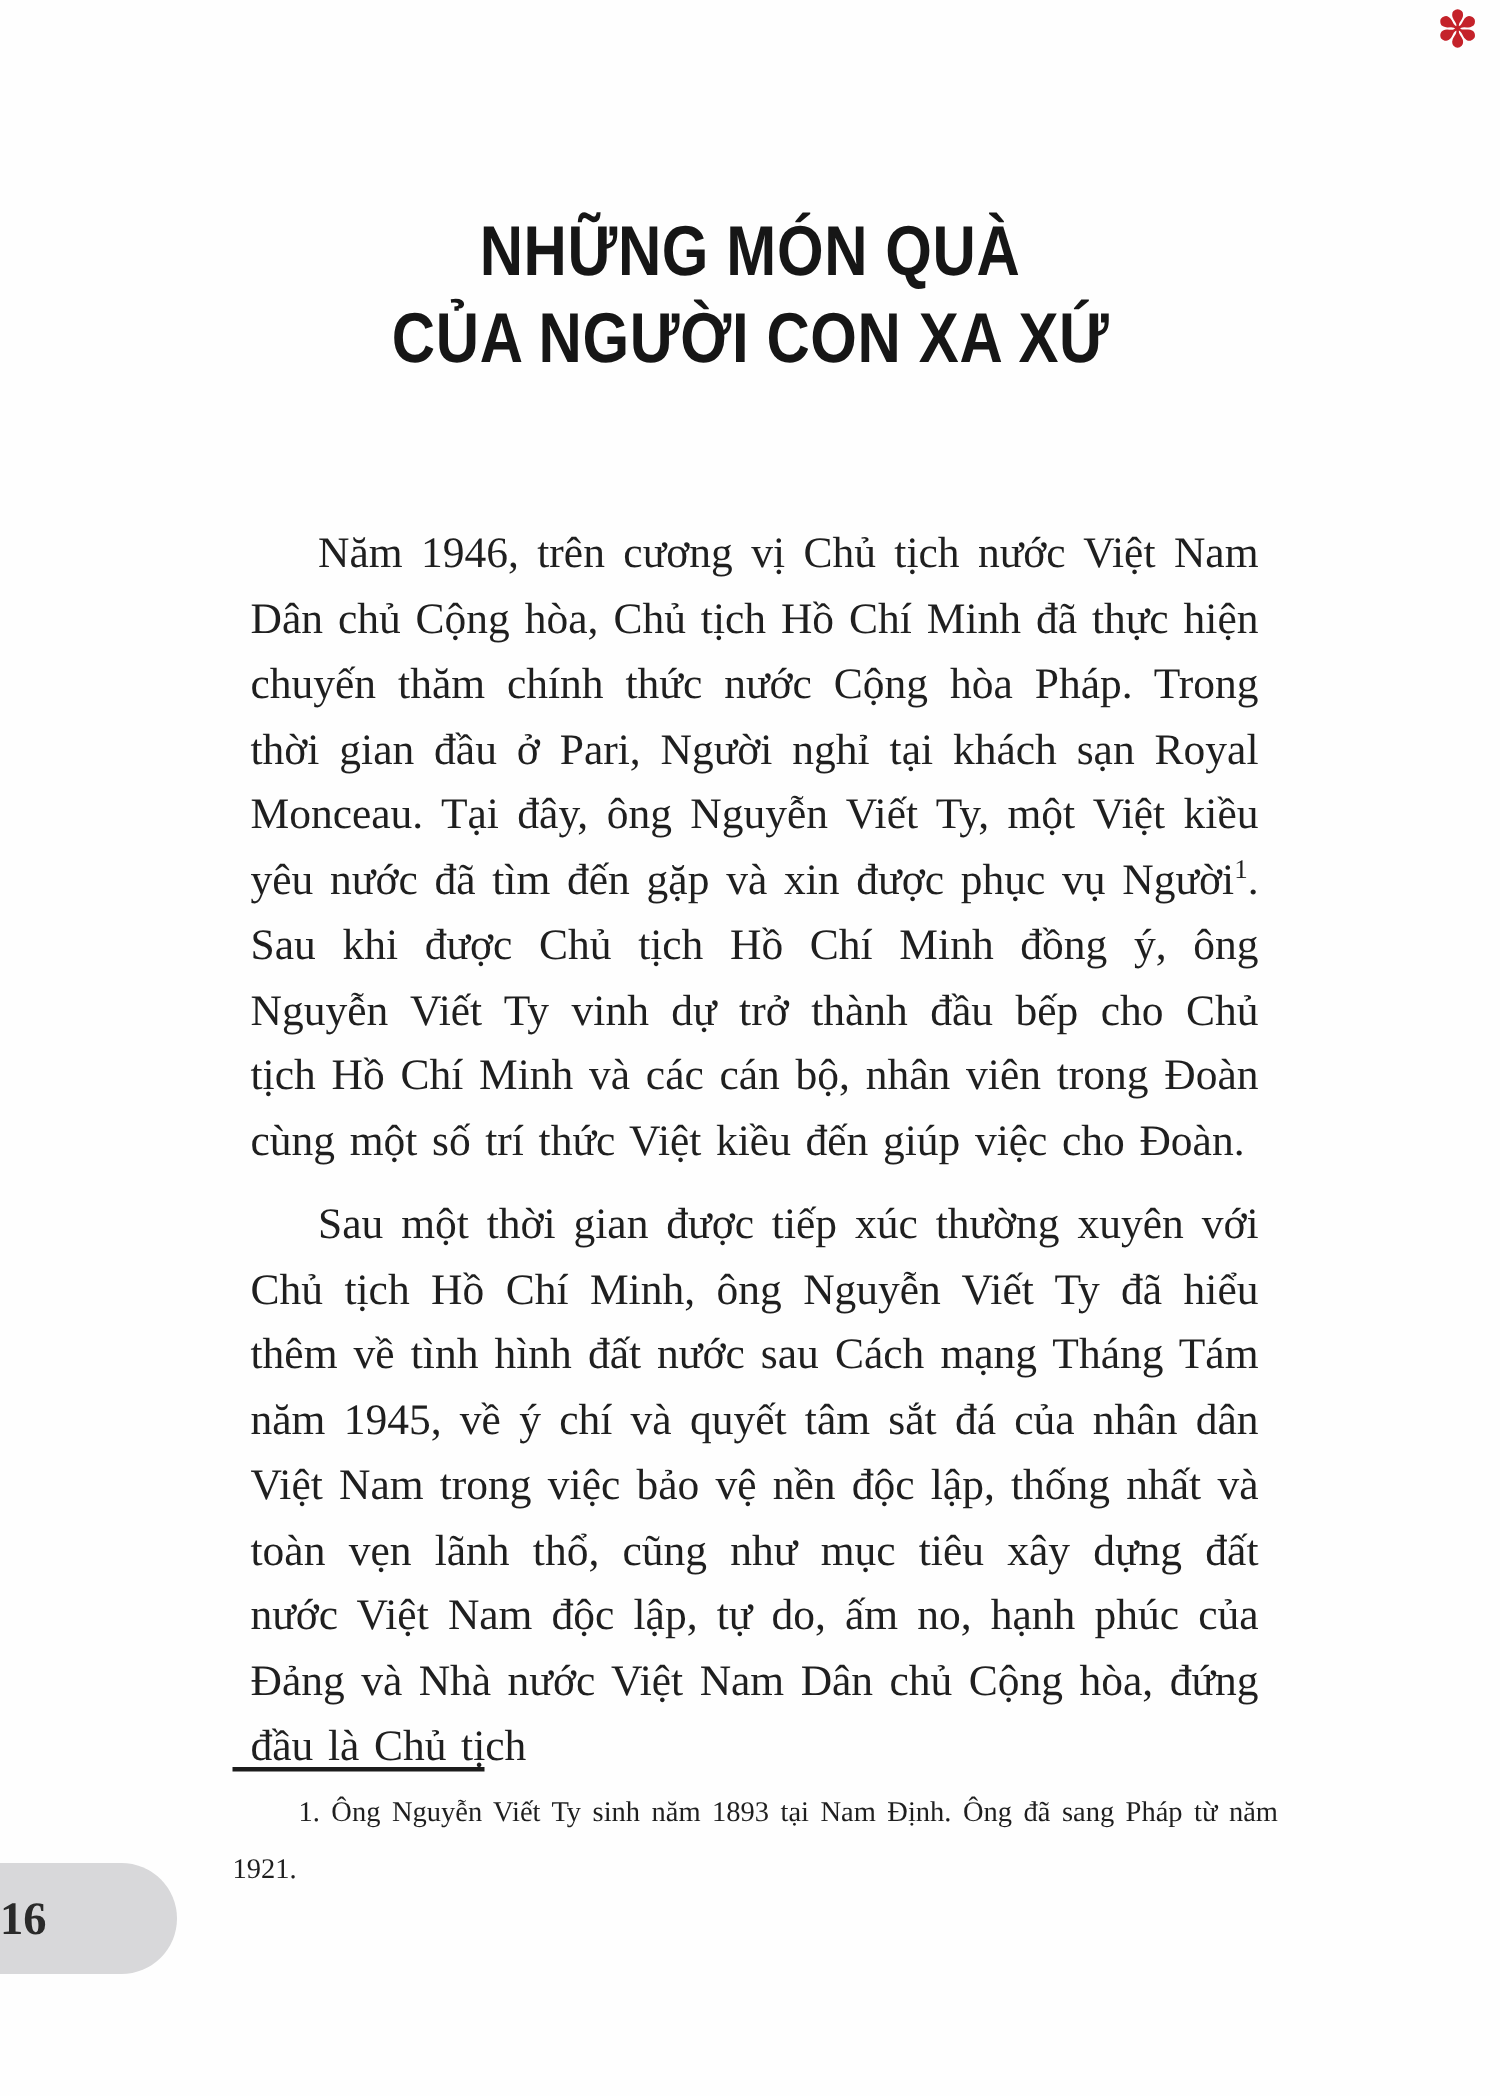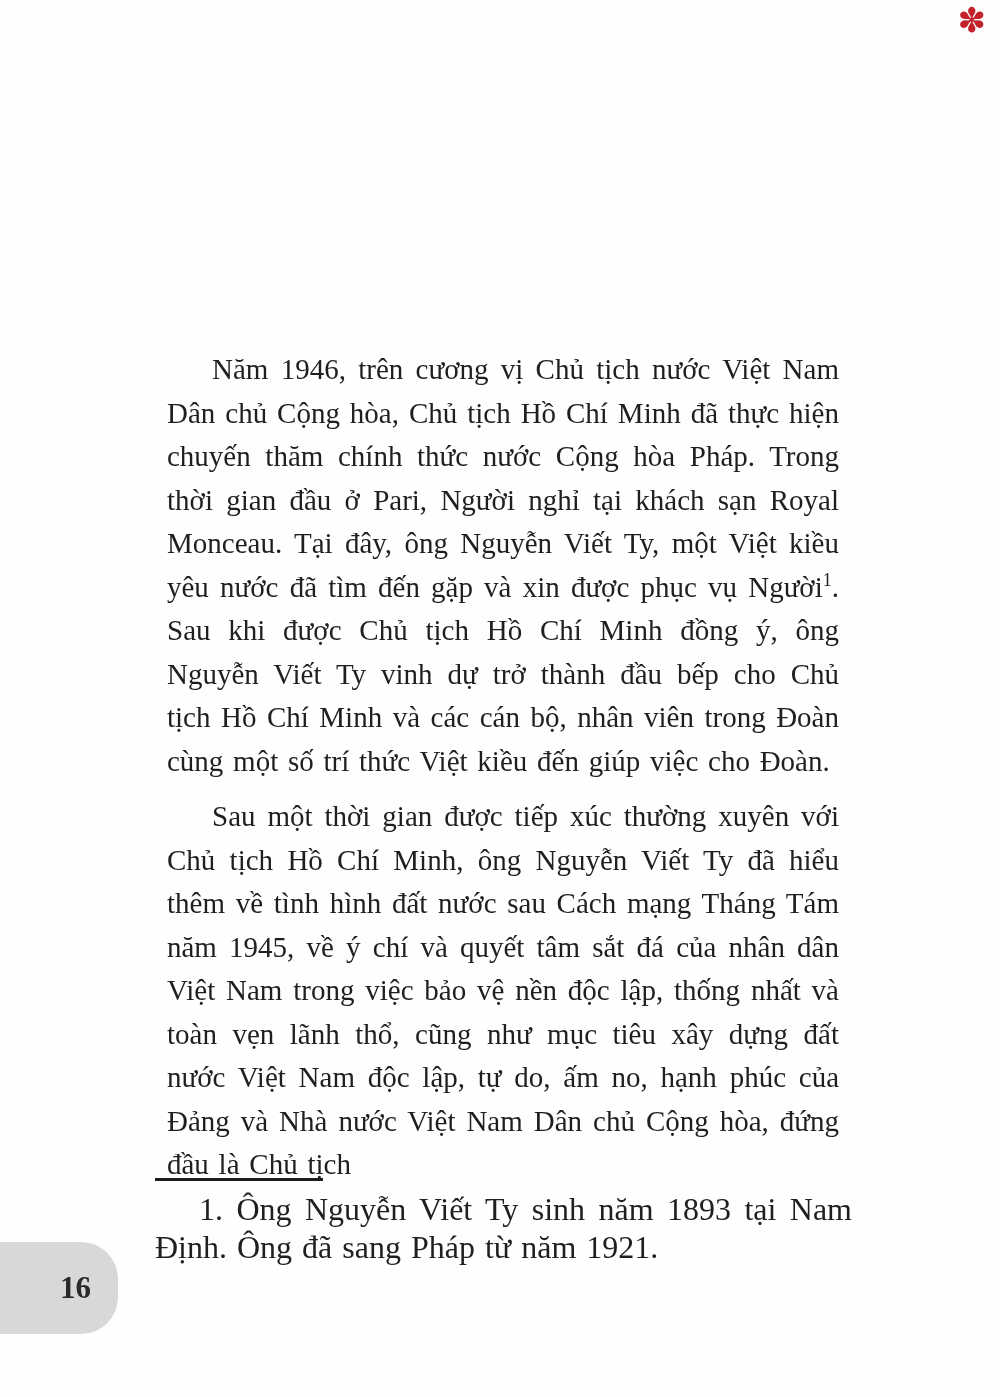--- a/index.html
+++ b/index.html
@@ -73,54 +73,57 @@
     left: 155px;
     width: 168px;
     height: 3px;
     background: #1c1c1c;
   }
   .footnote {
     position: absolute;
     top: 1190px;
     left: 155px;
     width: 697px;
-    font-size: 32px;
+    font-size: 19px;
     line-height: 38px;
     text-align: justify;
     text-indent: 44px;
     word-spacing: 2px;
     margin: 0;
   }
   .page-number-pill {
     position: absolute;
     top: 1242px;
     left: 0;
     width: 118px;
-    height: 92px;
+    height: 74px;
     background: #d8d8da;
     border-radius: 0 37px 37px 0;
     display: flex;
     align-items: center;
     box-sizing: border-box;
-    padding-left: 60px;
   }
   .page-number-pill .num {
     font-family: "Liberation Serif", serif;
     font-weight: 700;
     font-size: 31px;
     color: #2a2a2a;
   }
 </style>
 </head>
 <body>
 
 <div class="page">
 
   <div class="flower">✽</div>
 
+  <div class="title-block">
+    <span class="title-line">NHỮNG MÓN QUÀ</span><br>
+    <span class="title-line">CỦA NGƯỜI CON XA XỨ</span>
+  </div>
 
   <div class="content">
     <p><span>Năm 1946, trên cương vị Chủ tịch nước Việt Nam Dân chủ Cộng hòa, Chủ tịch Hồ Chí Minh đã thực hiện chuyến thăm chính thức nước Cộng hòa Pháp. Trong thời gian đầu ở Pari, Người nghỉ tại khách sạn Royal Monceau. Tại đây, ông Nguyễn Viết Ty, một Việt kiều yêu nước đã tìm đến gặp và xin được phục vụ Người</span><sup>1</sup><span>. Sau khi được Chủ tịch Hồ Chí Minh đồng ý, ông Nguyễn Viết Ty vinh dự trở thành đầu bếp cho Chủ tịch Hồ Chí Minh và các cán bộ, nhân viên trong Đoàn cùng một số trí thức Việt kiều đến giúp việc cho Đoàn.</span></p>
     <p>Sau một thời gian được tiếp xúc thường xuyên với Chủ tịch Hồ Chí Minh, ông Nguyễn Viết Ty đã hiểu thêm về tình hình đất nước sau Cách mạng Tháng Tám năm 1945, về ý chí và quyết tâm sắt đá của nhân dân Việt Nam trong việc bảo vệ nền độc lập, thống nhất và toàn vẹn lãnh thổ, cũng như mục tiêu xây dựng đất nước Việt Nam độc lập, tự do, ấm no, hạnh phúc của Đảng và Nhà nước Việt Nam Dân chủ Cộng hòa, đứng đầu là Chủ tịch</p>
   </div>
 
   <div class="footnote-rule"></div>
 
   <p class="footnote">1. Ông Nguyễn Viết Ty sinh năm 1893 tại Nam Định. Ông đã sang Pháp từ năm 1921.</p>
 

